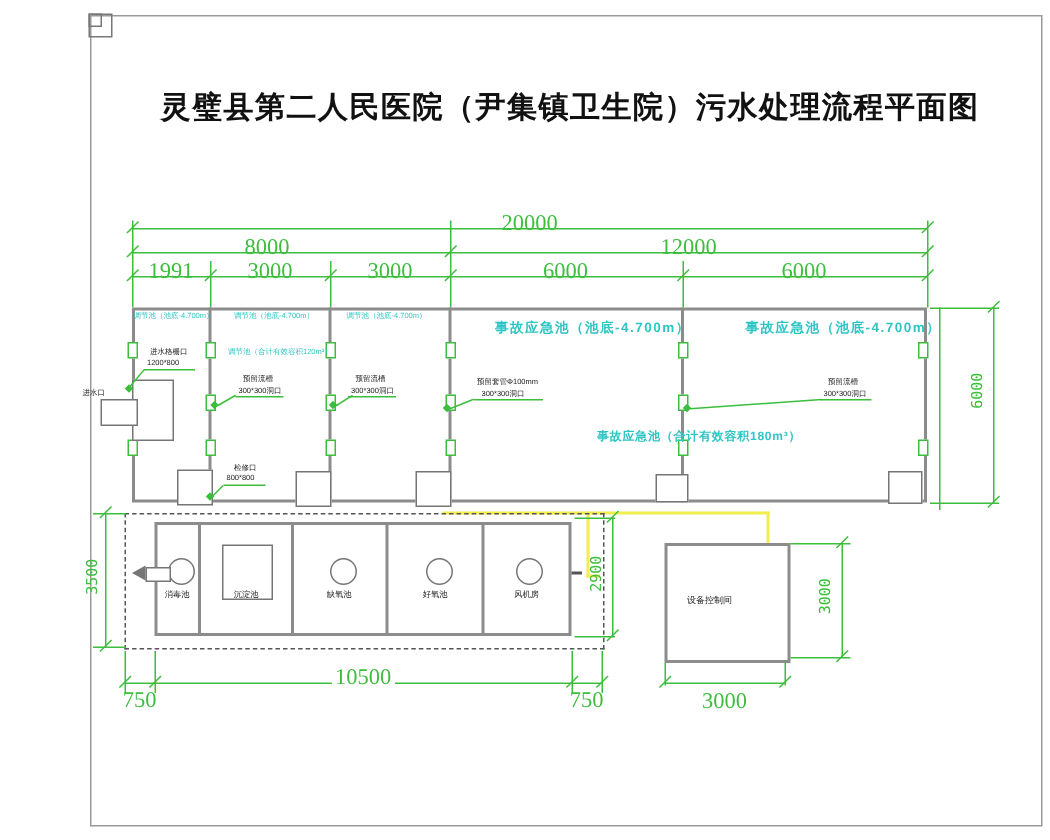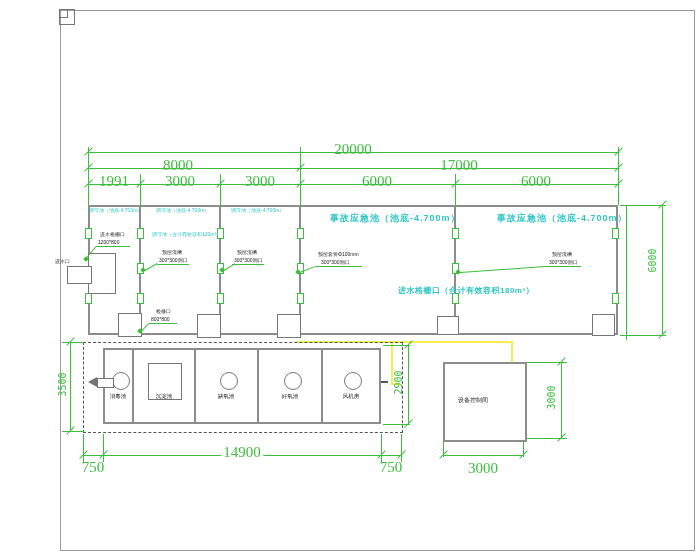--- a/index.html
+++ b/index.html
@@ -48,39 +48,40 @@
 </style>
 </head>
 <body>
 
 <div class="canvas">
 
   <div class="abs pborder" style="left:60px;top:10px;width:633px;height:539px"></div>
   <div class="abs" style="left:59px;top:9px;width:14px;height:14px;border:1px solid #777"></div>
   <div class="abs" style="left:59px;top:9px;width:7px;height:7px;border:1px solid #777"></div>
 
+  <div class="abs title" style="left:80px;top:58px;width:600px">灵璧县第二人民医院（尹集镇卫生院）污水处理流程平面图</div>
 
   <div class="abs vl" style="left:88px;top:147px;height:58px"></div>
   <div class="abs vl" style="left:300px;top:147px;height:58px"></div>
   <div class="abs vl" style="left:618px;top:147px;height:58px"></div>
   <div class="abs vl" style="left:140px;top:174px;height:31px"></div>
   <div class="abs vl" style="left:220px;top:174px;height:31px"></div>
   <div class="abs vl" style="left:455px;top:174px;height:31px"></div>
 
   <div class="abs hl" style="left:88px;top:152px;width:530px"></div>
   <div class="abs ts" style="left:83px;top:151px"></div>
   <div class="abs ts" style="left:613px;top:151px"></div>
   <div class="abs dlab" style="left:353px;top:141px">20000</div>
 
   <div class="abs hl" style="left:88px;top:168px;width:530px"></div>
   <div class="abs ts" style="left:83px;top:167px"></div>
   <div class="abs ts" style="left:295px;top:167px"></div>
   <div class="abs ts" style="left:613px;top:167px"></div>
   <div class="abs dlab" style="left:178px;top:157px">8000</div>
-  <div class="abs dlab" style="left:459px;top:157px">17000</div>
+  <div class="abs dlab" style="left:459px;top:157px">12000</div>
 
   <div class="abs hl" style="left:88px;top:184px;width:530px"></div>
   <div class="abs ts" style="left:83px;top:183px"></div>
   <div class="abs ts" style="left:135px;top:183px"></div>
   <div class="abs ts" style="left:215px;top:183px"></div>
   <div class="abs ts" style="left:295px;top:183px"></div>
   <div class="abs ts" style="left:450px;top:183px"></div>
   <div class="abs ts" style="left:613px;top:183px"></div>
   <div class="abs dlab" style="left:114px;top:173px">1991</div>
   <div class="abs dlab" style="left:180px;top:173px">3000</div>
@@ -120,21 +121,21 @@
   <div class="abs fixture" style="left:88px;top:253px;width:26px;height:39px"></div>
   <div class="abs fixture" style="left:67px;top:266px;width:23px;height:16px"></div>
   <div class="abs tk" style="left:55px;top:258px">进水口</div>
 
   <div class="abs tc" style="left:89px;top:207px">调节池（池底-4.700m）</div>
   <div class="abs tc" style="left:156px;top:207px">调节池（池底-4.700m）</div>
   <div class="abs tc" style="left:231px;top:207px">调节池（池底-4.700m）</div>
   <div class="abs tc" style="left:152px;top:231px">调节池（合计有效容积120m³）</div>
   <div class="abs tc-lg" style="left:330px;top:212px">事故应急池（池底-4.700m）</div>
   <div class="abs tc-lg" style="left:497px;top:212px">事故应急池（池底-4.700m）</div>
-  <div class="abs tc-md" style="left:398px;top:285px">进水格栅口（合计有效容积180m³）</div>
+  <div class="abs tc-md" style="left:398px;top:285px">事故应急池（合计有效容积180m³）</div>
 
   <div class="abs tk" style="left:100px;top:231px">进水格栅口</div>
   <div class="abs tk" style="left:98px;top:239px">1200*800</div>
   <div class="abs hl" style="left:96px;top:246px;width:34px"></div>
   <div class="abs lead" style="left:86px;top:258px;width:16px;transform:rotate(-50deg)"></div>
   <div class="abs diam" style="left:84px;top:257px"></div>
 
   <div class="abs tk" style="left:162px;top:249px">预留流槽</div>
   <div class="abs tk" style="left:159px;top:257px">300*300洞口</div>
   <div class="abs hl" style="left:157px;top:264px;width:32px"></div>
@@ -217,21 +218,21 @@
 
   <div class="abs vl" style="left:83px;top:434px;height:28px"></div>
   <div class="abs vl" style="left:103px;top:434px;height:28px"></div>
   <div class="abs vl" style="left:381px;top:434px;height:28px"></div>
   <div class="abs vl" style="left:401px;top:434px;height:28px"></div>
   <div class="abs hl" style="left:83px;top:455px;width:318px"></div>
   <div class="abs ts" style="left:78px;top:454px"></div>
   <div class="abs ts" style="left:98px;top:454px"></div>
   <div class="abs ts" style="left:376px;top:454px"></div>
   <div class="abs ts" style="left:396px;top:454px"></div>
-  <div class="abs dlab onln" style="left:242px;top:444px">14900</div>
+  <div class="abs dlab onln" style="left:242px;top:444px">10500</div>
   <div class="abs dlab" style="left:93px;top:459px">750</div>
   <div class="abs dlab" style="left:391px;top:459px">750</div>
 
   <div class="abs wallrect" style="left:443px;top:362px;width:80px;height:76px"></div>
   <div class="abs tk6" style="left:458px;top:396px">设备控制间</div>
 
   <div class="abs hl" style="left:527px;top:362px;width:40px"></div>
   <div class="abs hl" style="left:527px;top:438px;width:40px"></div>
   <div class="abs vl" style="left:561px;top:362px;height:76px"></div>
   <div class="abs ts" style="left:556px;top:361px"></div>

